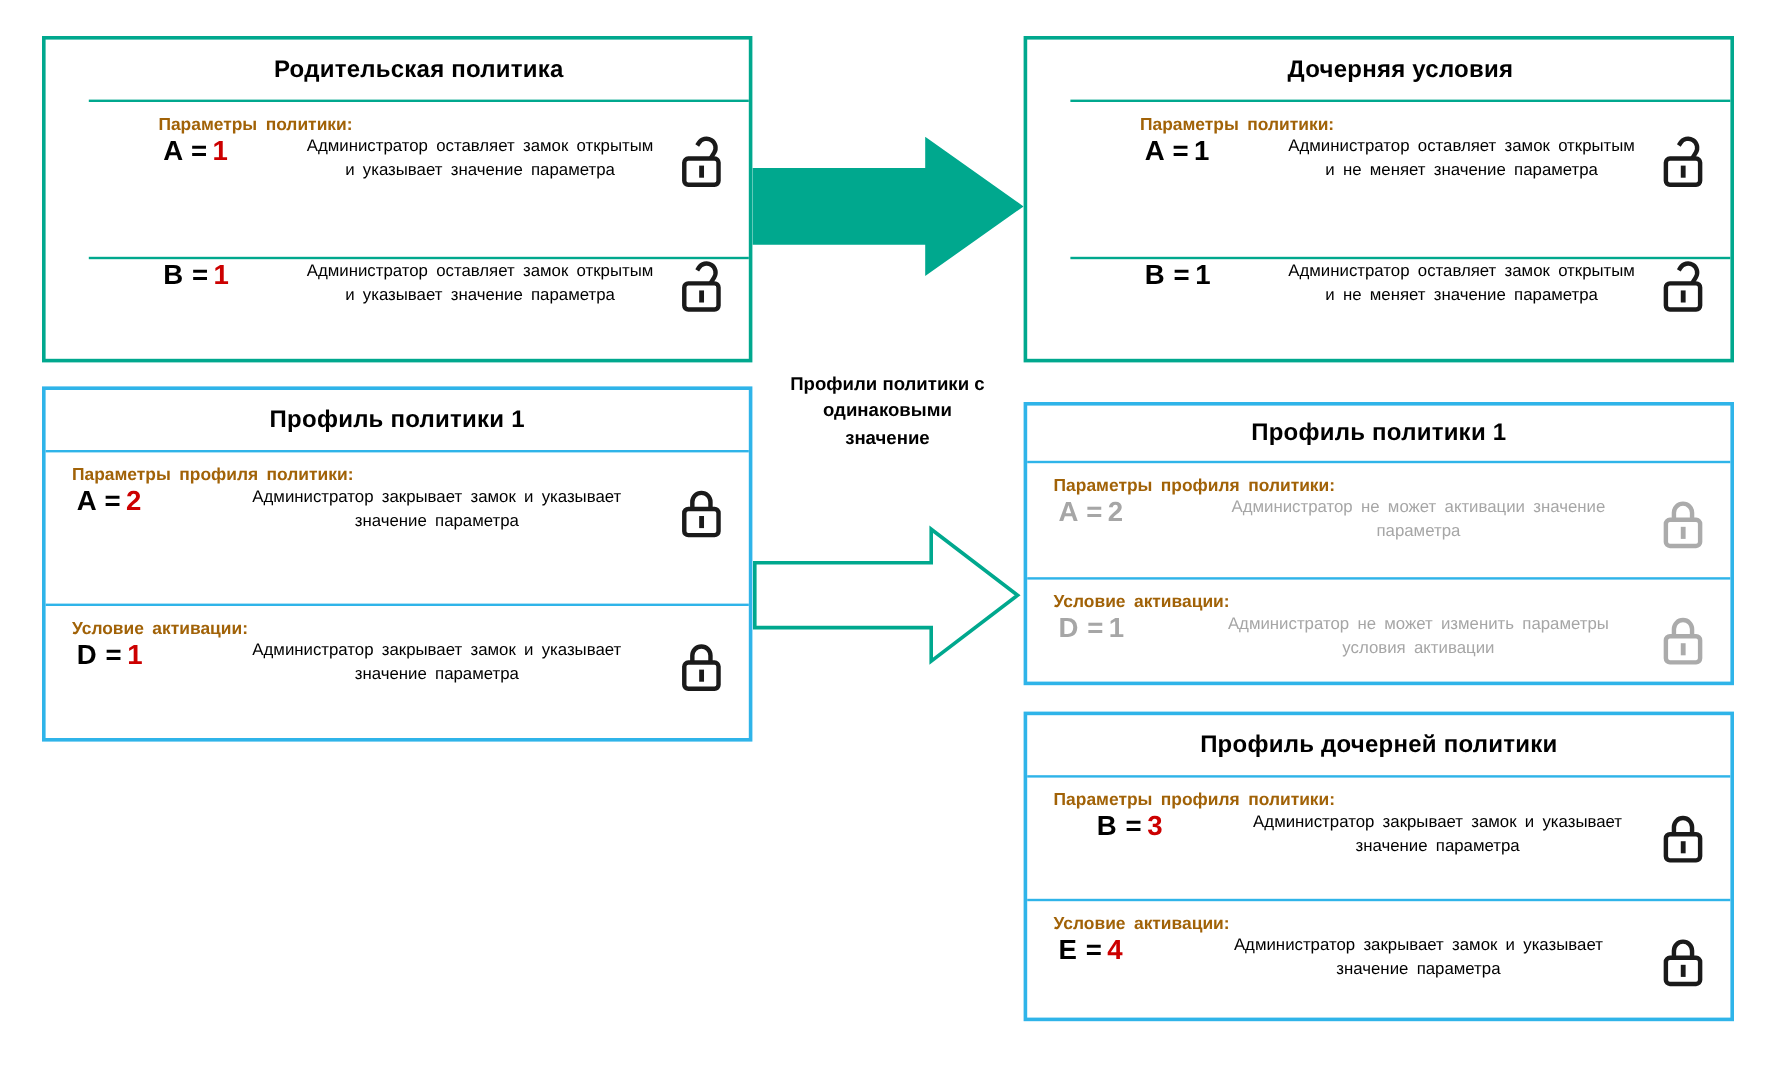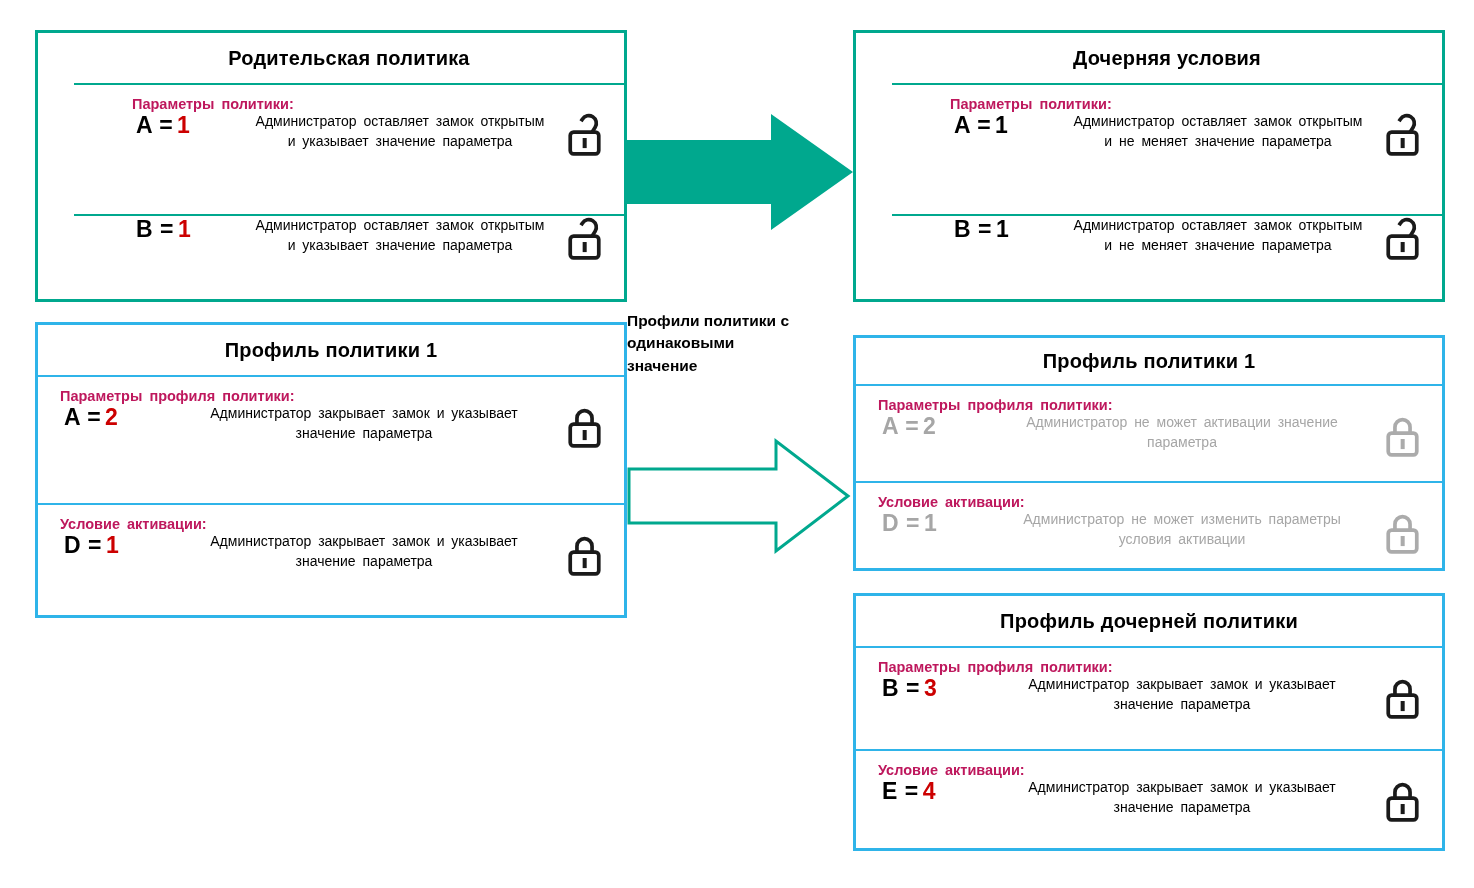--- a/index.html
+++ b/index.html
@@ -15,21 +15,21 @@
   .box.teal, .box.teal .sec { border-color:var(--teal);padding-left:36px; }
   .box.blue, .box.blue .sec { border-color:var(--blue); }
   .box-title {
     flex:0 0 auto; display:flex; align-items:center; justify-content:center;
     font-weight:bold; font-size:20px; color:#000; letter-spacing:.2px;
   }
   .sec { border-top:2px solid; display:flex; flex-direction:column; }
   .sec.grow { flex:1 1 auto; }
   .slabel {
     font-size:14.5px; font-weight:bold; padding:11px 0 0 22px;
-    word-spacing:3px; color:#be185d;
+    word-spacing:3px; color:#a16207;
   }
   .prow {
     flex:1 1 auto; display:flex; align-items:flex-start;
     padding:0 12px 0 26px;
   }
   .param {
     flex:0 0 108px; font-size:23px; font-weight:bold; letter-spacing:.5px;
     white-space:nowrap;
   }
   .param .pval { margin-left:4px; }
@@ -40,21 +40,21 @@
   .lock { flex:0 0 56px; display:flex; justify-content:center; align-items:center; }
   .lock svg { display:none; width:47px; height:47px; }
   .lock[data-lock="open"] svg.open { display:block; }
   .lock[data-lock="closed"] svg.closed { display:block; }
   .arrow { position:absolute; }
   .arrow svg { display:block; width:100%; height:100%; }
   .arrow-solid polygon { fill:var(--teal); }
   .arrow-outline polygon { fill:#fff; stroke:var(--teal); stroke-width:3; stroke-linejoin:miter; }
   .arrow-caption {
     position:absolute; left:627px; top:310px; width:225px;
-    text-align:left; font-weight:bold; font-size:15.5px; line-height:1.45;
+    text-align:center; font-weight:bold; font-size:15.5px; line-height:1.45;
   }
 </style>
 </head>
 <body>
 
 <div class="box teal" style="left:35px;top:30px;width:592px;height:272px">
   <div class="box-title" style="height:50px">Родительская политика</div>
   <div class="sec" style="height:131px">
     <div class="slabel">Параметры политики:</div>
     <div class="prow" style="color: rgb(0, 0, 0);">
@@ -200,21 +200,21 @@
           </svg>
       </span>
     </div>
   </div>
 </div>
 
 <div class="box blue" style="left:853px;top:593px;width:592px;height:258px">
   <div class="box-title" style="height:50px">Профиль дочерней политики</div>
   <div class="sec" style="height:103px">
     <div class="slabel">Параметры профиля политики:</div>
-    <div class="prow" style="color: rgb(0, 0, 0);">
+    <div class="prow" style="color: rgb(0, 0, 0); margin-left: 32px;">
       <div class="param">
         <span>B =</span><span class="pval" style="color: rgb(204, 0, 0);">3</span>
       </div>
       <div class="desc">Администратор закрывает замок и указывает значение параметра</div>
       <span class="lock" data-lock="closed" style="color: rgb(26, 26, 26);">
 
         <svg class="closed" viewBox="0 0 28 28">
             <rect x="5.5" y="12" width="17" height="13" rx="2" fill="none" stroke="currentColor" stroke-width="2.2"></rect>
             <rect x="12.9" y="15.5" width="2.4" height="6" fill="currentColor"></rect>
             <path d="M9.5 12 V8.5 a4.5 4.5 0 0 1 9 0 V12" fill="none" stroke="currentColor" stroke-width="2.2"></path>

